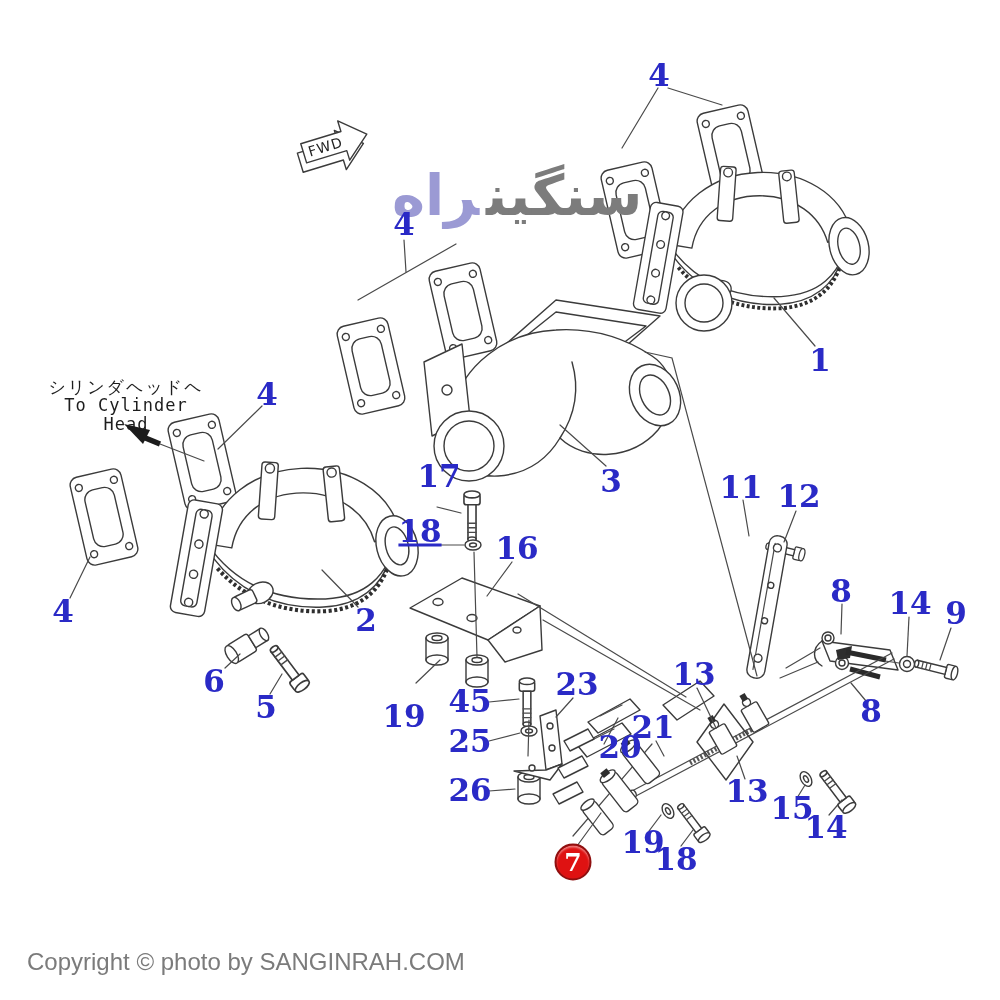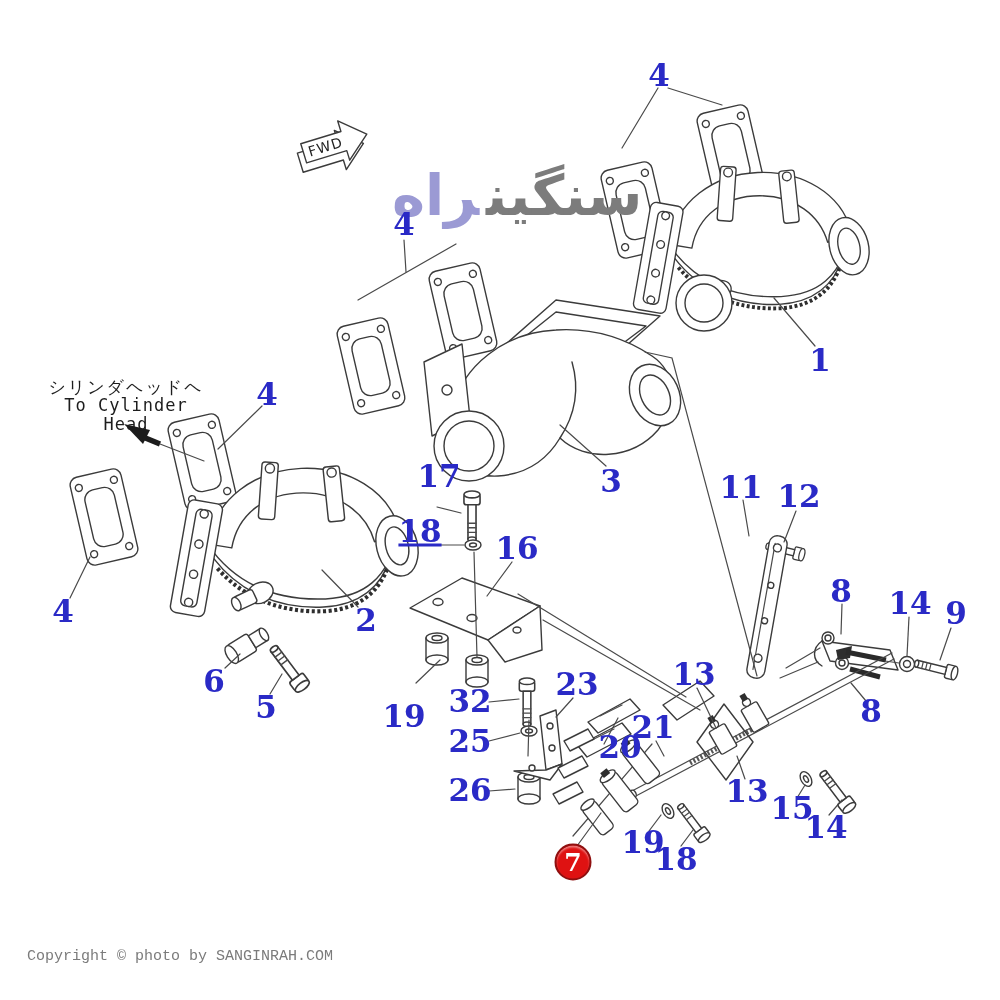--- a/index.html
+++ b/index.html
@@ -20,22 +20,22 @@
   .watermark{position:absolute;left:392px;top:168px;z-index:2;direction:rtl;
     font-family:"DejaVu Sans",sans-serif;font-weight:bold;font-size:56px;line-height:1;white-space:nowrap}
   .wm-main{color:var(--wm-gray);margin-left:7px}
   .wm-accent{color:var(--wm-accent)}
 
   .jp-note{position:absolute;left:40px;top:378px;width:172px;z-index:2;text-align:center;
     font-family:"DejaVu Sans Mono",monospace;color:var(--note)}
   .jp-note .jp{font-size:17px;letter-spacing:2px;line-height:18px}
   .jp-note .en{font-size:17px;letter-spacing:1px;line-height:19px}
 
-  .copyright{position:absolute;left:27px;top:948px;z-index:2;font-size:15px;color:var(--copy);
-    font-family:Liberation Mono, monospace}
+  .copyright{position:absolute;left:27px;top:948px;z-index:2;font-size:24px;color:var(--copy);
+    font-family:Liberation Sans, sans-serif}
 
   .callout-layer{position:absolute;inset:0;z-index:3}
   .callout{position:absolute;transform:translate(-50%,-50%);
     font-family:"DejaVu Serif",serif;font-weight:bold;font-size:31px;color:var(--callout-blue);
     line-height:1;white-space:nowrap;cursor:pointer}
   .callout.hl{background:var(--hl-red);color:#fff;width:37px;height:37px;border-radius:50%;
     border:2px solid var(--hl-ring);display:flex;align-items:center;justify-content:center;
     font-size:25px;box-shadow:inset 0 2px 2px rgba(255,255,255,.45)}
 </style>
 </head>
@@ -356,21 +356,21 @@
     <div class="callout" style="left: 420px; top: 531px; text-decoration: underline;">18</div>
     <div class="callout" style="left: 517px; top: 548px;">16</div>
     <div class="callout" style="left: 741px; top: 487px; text-align: right;">11</div>
     <div class="callout" style="left: 799px; top: 496px;">12</div>
     <div class="callout" style="left: 841px; top: 591px;">8</div>
     <div class="callout" style="left: 910px; top: 603px;">14</div>
     <div class="callout" style="left: 956px; top: 613px;">9</div>
     <div class="callout" style="left: 214px; top: 681px;">6</div>
     <div class="callout" style="left: 266px; top: 707px;">5</div>
     <div class="callout" style="left: 404px; top: 696px; margin-top: 20px;">19</div>
-    <div class="callout" style="left: 470px; top: 701px;">32</div>
+    <div class="callout" style="left: 470px; top: 701px;">45</div>
     <div class="callout" style="left: 470px; top: 741px;">25</div>
     <div class="callout" style="left: 470px; top: 790px;">26</div>
     <div class="callout" style="left: 577px; top: 684px;">23</div>
     <div class="callout" style="left: 620px; top: 747px;">20</div>
     <div class="callout" style="left: 653px; top: 727px;">21</div>
     <div class="callout" style="left: 694px; top: 674px;">13</div>
     <div class="callout" style="left: 747px; top: 791px;">13</div>
     <div class="callout" style="left: 871px; top: 711px;">8</div>
     <div class="callout" style="left: 792px; top: 808px;">15</div>
     <div class="callout" style="left: 826px; top: 827px;">14</div>

